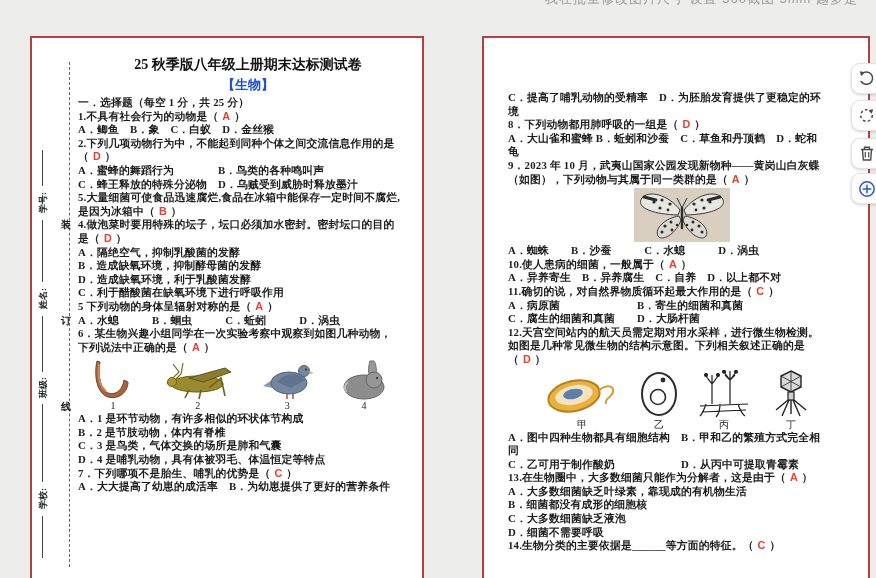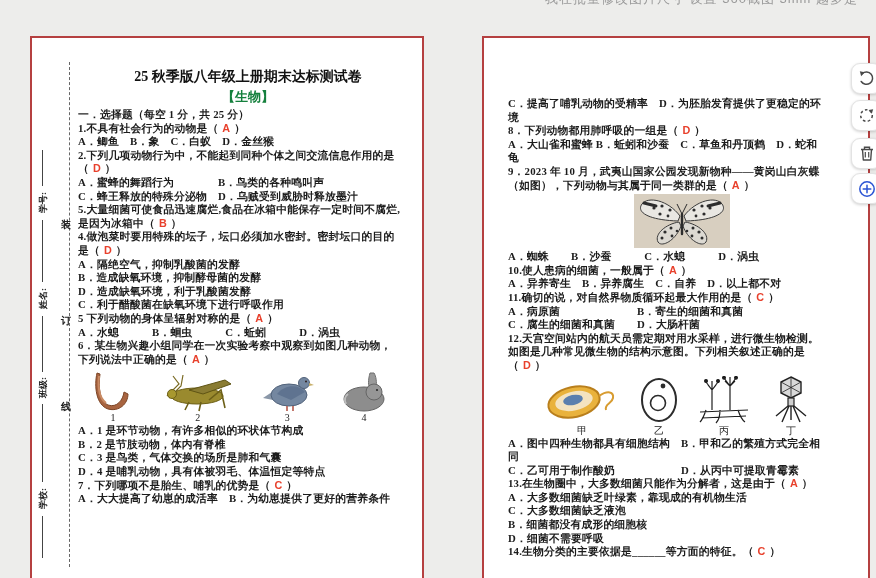--- a/index.html
+++ b/index.html
@@ -21,25 +21,25 @@
     border-left:1px dashed #666; }
   .vrule { position:absolute; left:10px; width:0;
     border-left:1px solid #444; }
   .vfield { position:absolute; left:-12px; width:46px; text-align:center;
     transform:rotate(-90deg); font-size:9px; color:#222; white-space:nowrap;
     font-weight:700; }
   .bindmark { position:absolute; left:29px; font-size:10px; color:#222;
     font-weight:700; }
 
   .content { position:absolute; color:#1c1c1c; font-weight:700; }
-  .content-1 { left:46px; top:0; width:340px; padding-top:30px; }
-  .content-2 { left:24px; top:10px; width:348px; padding-top:49px; }
+  .content-1 { left:46px; top:0; width:340px; padding-top:18px; }
+  .content-2 { left:24px; top:4px; width:348px; padding-top:49px; }
 
   .doc-title { text-align:center; font-size:14px; height:20px; color:#111; }
-  .doc-subtitle { text-align:center; font-size:13px; height:20px; color:#15803d; }
+  .doc-subtitle { text-align:center; font-size:13px; height:20px; color:#1d4ed8; }
 
   .tl { font-size:10.8px; line-height:13.6px; height:13.6px;
     white-space:nowrap; overflow:visible; letter-spacing:0.2px; }
   .ans { color:#e8402c; font-weight:700; padding:0 1px;
     font-family:"Liberation Sans","DejaVu Sans",sans-serif; }
 
   .fig { display:flex; align-items:flex-end; }
   .fig-animals { height:58px; width:300px; margin-left:12px;
     justify-content:space-between; }
   .fig-cell { display:flex; flex-direction:column; align-items:center; }
@@ -266,22 +266,22 @@
           <span class="fig-lab">丁</span>
         </div>
       </div>
 
       <div>
           <div class="tl"><span>A．图中四种生物都具有细胞结构　B．甲和乙的繁殖方式完全相</span></div>
           <div class="tl"><span>同</span></div>
           <div class="tl"><span>C．乙可用于制作酸奶　　　　　　D．从丙中可提取青霉素</span></div>
           <div class="tl"><span>13.在生物圈中，大多数细菌只能作为分解者，这是由于（ </span><span class="ans">A</span><span> ）</span></div>
           <div class="tl"><span>A．大多数细菌缺乏叶绿素，靠现成的有机物生活</span></div>
+          <div class="tl"><span>B．细菌都没有成形的细胞核</span></div>
           <div class="tl"><span>C．大多数细菌缺乏液泡</span></div>
-          <div class="tl"><span>B．细菌都没有成形的细胞核</span></div>
           <div class="tl"><span>D．细菌不需要呼吸</span></div>
           <div class="tl"><span>14.生物分类的主要依据是______等方面的特征。（ </span><span class="ans">C</span><span> ）</span></div>
         </div>
     </div>
   </div>
 
   <div class="tools">
     <div class="tool-btn" style="top:63px">
       <svg width="17" height="17" viewBox="0 0 17 17">
         <path d="M4.2 3.6 A6.2 6.2 0 1 1 3.2 11.5" fill="none" stroke="#4a4a4a" stroke-width="1.5" stroke-linecap="round"></path>

